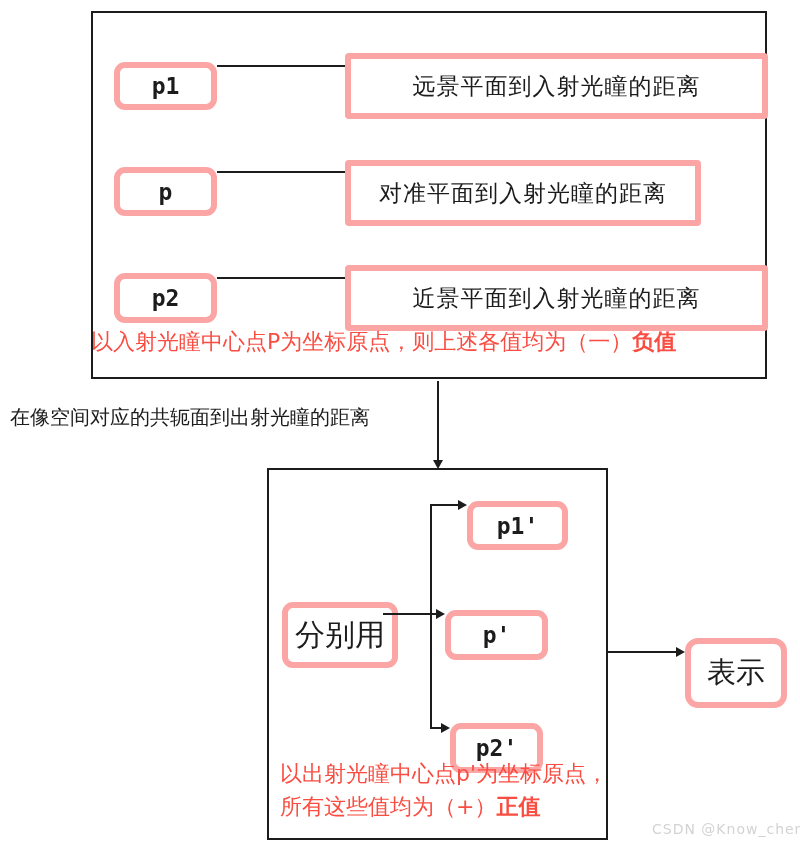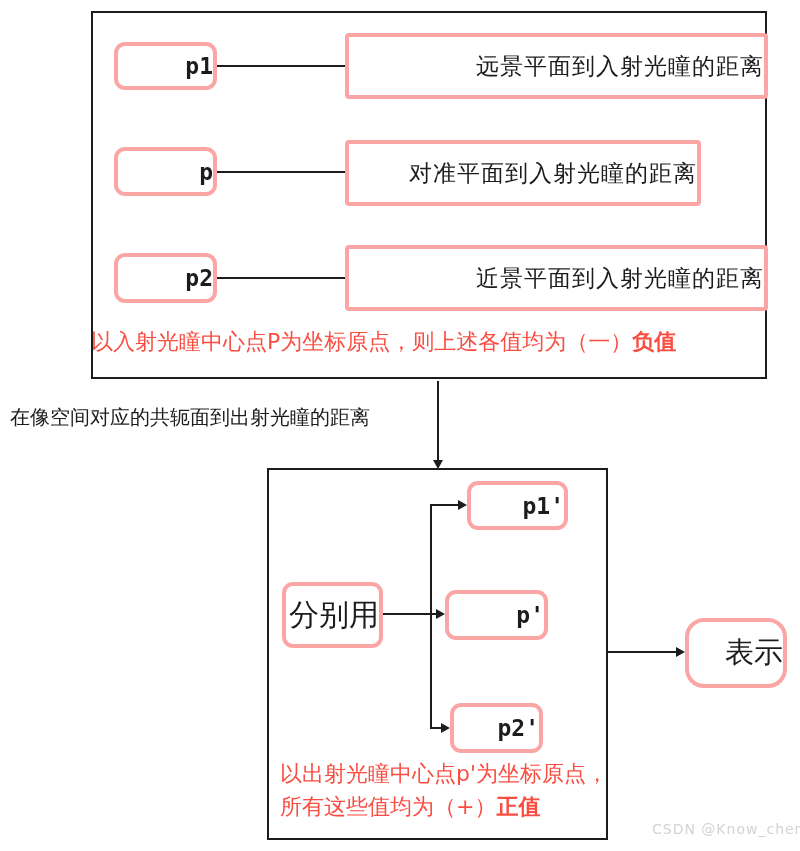--- a/index.html
+++ b/index.html
@@ -7,22 +7,22 @@
   .canvas {
     position:relative; width:800px; height:851px; background:#ffffff;
     font-family:"DejaVu Sans","Liberation Sans",sans-serif; color:#1c1c1c;
     overflow:hidden;
   }
   .abs { position:absolute; }
   .box {
     position:absolute; border:2px solid #1c1c1c; background:#ffffff;
   }
   .rbox {
-    position:absolute; border:4px solid #fca5a5; background:#ffffff;
-    border-radius:11px; display:flex; align-items:center; justify-content:flex-end;
+    position:absolute; border:6px solid #fca5a5; background:#ffffff;
+    border-radius:11px; display:flex; align-items:center; justify-content:center;margin-top:20px;
   }
   .mono { font-family:"DejaVu Sans Mono","Liberation Mono",monospace; font-weight:600; font-size:23px; }
   .desc { border-radius:4px; font-size:23px; letter-spacing:1px; white-space:nowrap; }
   .cjk-big { font-size:30px; }
   .hline { position:absolute; height:2px; background:#1c1c1c; }
   .vline { position:absolute; width:2px; background:#1c1c1c; }
   .arrow-r {
     position:absolute; width:0; height:0;
     border-top:5px solid transparent; border-bottom:5px solid transparent;
     border-left:9px solid #1c1c1c;
@@ -48,37 +48,37 @@
   .conn-3      { left:217px; top:277px; width:128px; }
   .note-top    { left:91px;  top:327px; width:676px; text-align:left; }
 
   
   .vline-main  { left:437px; top:381px; height:80px; }
   .vhead-main  { left:433px; top:460px; }
   .conj-label  { left:10px;  top:404px; font-size:20px; white-space:nowrap; }
 
   
   .outer-bot   { left:267px; top:468px; width:341px; height:372px; }
-  .src-box     { left:282px; top:582px; width:101px; height:66px; }
+  .src-box     { left:282px; top:582px; width:116px; height:66px; }
   .lbl-p1p     { left:467px; top:481px; width:101px; height:49px; }
   .lbl-pp      { left:445px; top:590px; width:103px; height:50px; }
   .lbl-p2p     { left:450px; top:703px; width:93px; height:50px; }
   .branch-v    { left:430px; top:504px; height:225px; }
   .branch-top  { left:430px; top:504px; width:28px; }
   .bhead-top   { left:458px; top:500px; }
   .branch-mid  { left:383px; top:613px; width:53px; }
   .bhead-mid   { left:436px; top:609px; }
   .branch-bot  { left:430px; top:727px; width:11px; }
   .bhead-bot   { left:441px; top:723px; }
   .note-bot    { left:280px; top:757px; line-height:33px; }
 
   
   .res-line    { left:608px; top:651px; width:68px; }
   .res-head    { left:676px; top:647px; }
-  .res-box     { left:685px; top:618px; width:102px; height:70px; border-radius:19px; font-size:29px; }
+  .res-box     { left:685px; top:618px; width:102px; height:70px; border-radius:13px; font-size:29px; }
 
   .watermark {
     position:absolute; left:652px; top:821px; font-size:14px;
     color:#d3d3d3; letter-spacing:1px; white-space:nowrap;
   }
 </style>
 </head>
 <body>
 
 <div class="canvas">

